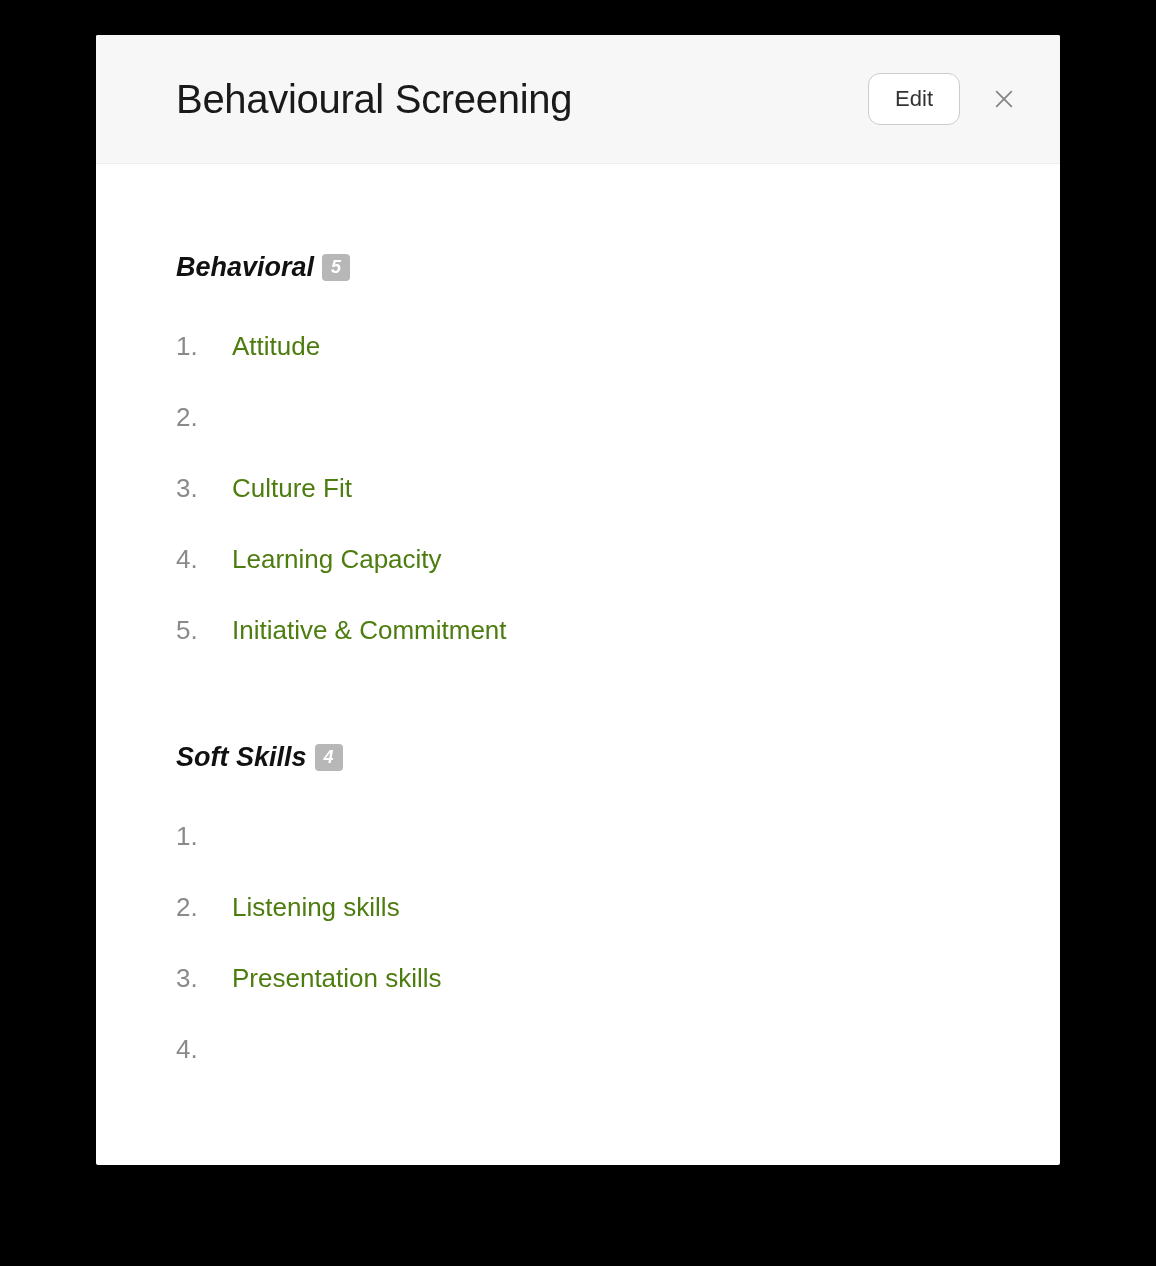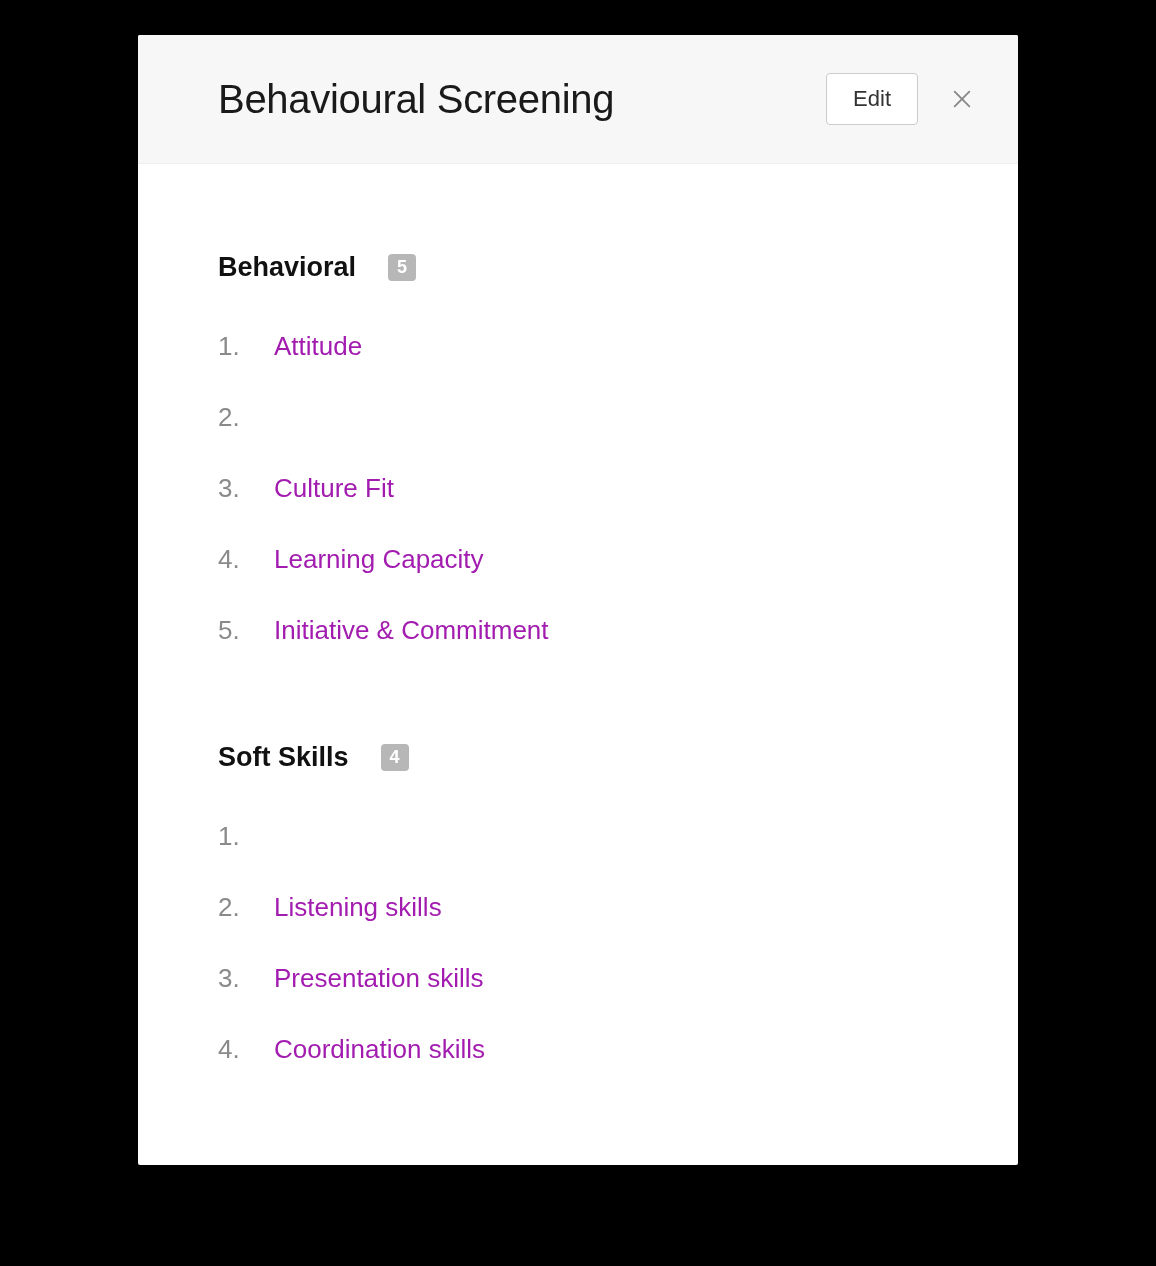--- a/index.html
+++ b/index.html
@@ -7,21 +7,21 @@
       background: #000;
       font-family: -apple-system, BlinkMacSystemFont, "Segoe UI", Helvetica, Arial, sans-serif;
       width: 1156px;
       height: 1266px;
       display: flex;
       align-items: flex-start;
       justify-content: center;
       padding-top: 35px;
     }
     .panel {
-      width: 880px;
+      width: 964px;
       background: #fff;
       border-radius: 2px;
       overflow: hidden;
     }
     .panel-header {
       background: #f7f7f7;
       border-bottom: 1px solid #eee;
       display: flex;
       align-items: center;
       padding: 38px 42px 38px 80px;
@@ -29,21 +29,21 @@
     .panel-title {
       flex: 1;
       font-size: 40px;
       font-weight: 400;
       color: #1a1a1a;
       letter-spacing: -0.3px;
     }
     .edit-btn {
       background: #fff;
       border: 1px solid #ccc;
-      border-radius: 4px;
+      border-radius: 12px;
       padding: 12px 26px;
       font-size: 22px;
       color: #333;
       cursor: pointer;
       margin-right: 30px;
     }
     .close-icon {
       width: 28px;
       height: 28px;
       cursor: pointer;
@@ -54,22 +54,23 @@
     }
     .close-icon svg { width: 22px; height: 22px; }
     .panel-body {
       padding: 60px 80px 80px 80px;
     }
     .section { margin-top: 28px; }
     .section + .section { margin-top: 76px; }
     .section-header {
       display: flex;
       align-items: center;
-      gap: 32px;
+      gap: 8px;
       margin-bottom: 28px;
+      font-style: italic;
     }
     .section-title {
       font-size: 27px;
       font-weight: 700;
       color: #111;
     }
     .count-badge {
       background: #b7b7b7;
       color: #fff;
       font-size: 18px;
@@ -84,21 +85,21 @@
       align-items: baseline;
       padding: 20px 0;
       font-size: 26px;
     }
     .item-num {
       color: #8a8a8a;
       width: 56px;
       flex-shrink: 0;
     }
     .item-label {
-      color: #a21caf;
+      color: #4d7c0f;
       font-weight: 400;
     }
   </style>
 </head>
 <body>
 
 <div class="panel">
   <div class="panel-header">
     <h1 class="panel-title">Behavioural Screening</h1>
     <button class="edit-btn">Edit</button>
@@ -152,19 +153,18 @@
         <li class="item-row">
           <span class="item-num">2.</span>
           <span class="item-label">Listening skills</span>
         </li>
         <li class="item-row">
           <span class="item-num">3.</span>
           <span class="item-label">Presentation skills</span>
         </li>
         <li class="item-row">
           <span class="item-num">4.</span>
-          <span class="item-label">Coordination skills</span>
         </li>
       </ol>
     </div>
 
   </div>
 </div>
 
 </body></html>

